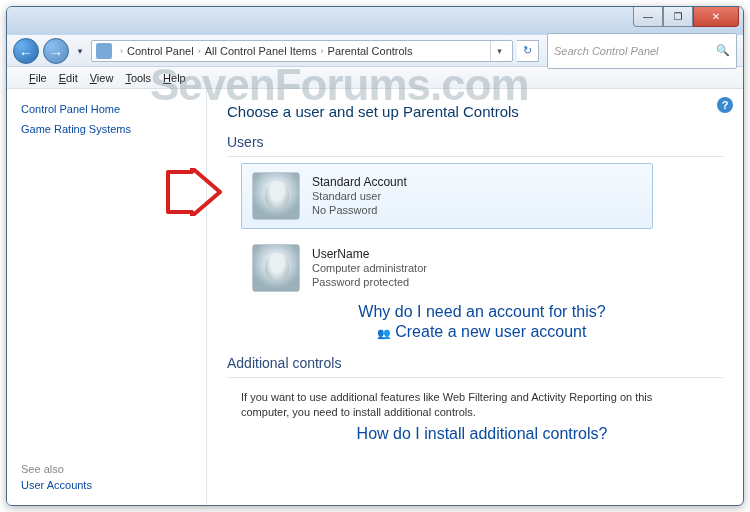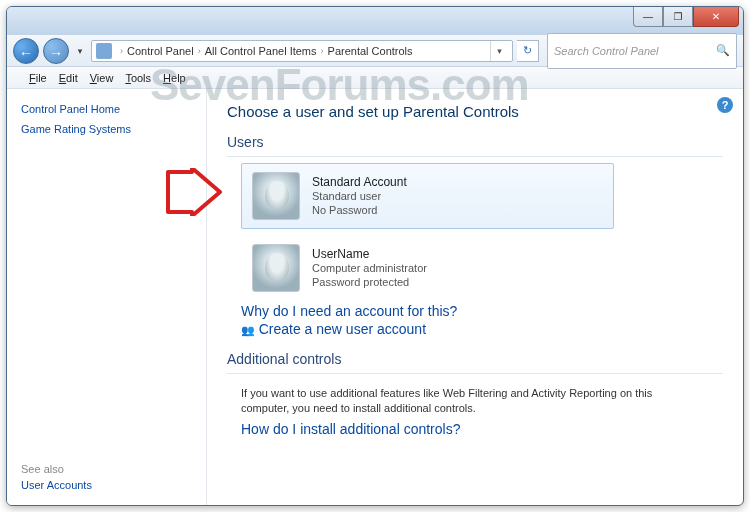--- a/index.html
+++ b/index.html
@@ -30,28 +30,28 @@
 .body { display: flex; height: calc(100% - 82px); }
 .sidebar { width: 200px; background: #fff; border-right: 1px solid #e0e6ec; padding: 10px 14px; display: flex; flex-direction: column; font-size: 11px; }
 .sidebar a { color: #0a4aa0; text-decoration: none; display: block; margin: 4px 0; }
 .sidebar .spacer { flex: 1; }
 .sidebar .seealso { color: #888; font-size: 11px; margin-top: 8px; }
 
 .content { flex: 1; padding: 14px 20px 10px 20px; font-size: 11px; color: #333; position: relative; overflow: hidden; }
 .content h1 { font-size: 15px; font-weight: normal; color: #0a3a6a; margin-bottom: 4px; }
 .content .toplink { color: #0a4aa0; text-decoration: underline; font-size: 11px; }
 .section-label { color: #2a4a7a; font-size: 14px; margin-top: 14px; border-bottom: 1px solid #dfe6ee; padding-bottom: 6px; }
-.user-card { display: flex; align-items: center; gap: 12px; padding: 8px 10px; margin: 6px 0 2px 14px; width: 373px; border: 1px solid transparent; border-radius: 2px; }
+.user-card { display: flex; align-items: center; gap: 12px; padding: 8px 10px; margin: 6px 0 2px 14px; width: 412px; border: 1px solid transparent; border-radius: 2px; }
 .user-card.sel { border: 1px solid #a8c8e8; background: linear-gradient(#f4faff,#e8f2fc); }
 .avatar { width: 48px; height: 48px; border: 1px solid #c0c8d0; border-radius: 3px; background: radial-gradient(circle at 50% 40%, #d8e4ea 30%, #9ab0ba 70%); position:relative;}
 .avatar::after{content:"";position:absolute;left:12px;top:8px;width:24px;height:28px;background:radial-gradient(ellipse at 50% 30%,#e8f0f2 40%,#b0c0c4 80%);border-radius:50% 50% 45% 45%;}
 .user-info .uname { font-size: 12px; color: #222; }
 .user-info .uline { font-size: 11px; color: #555; line-height: 1.3; }
 .note { margin: 12px 0 4px 14px; font-size: 11px; color: #333; line-height: 1.4; max-width: 420px;}
-.link { color: #0a4aa0; text-decoration: none; display: block; margin: 2px 0 2px 14px; font-size: 14px; }
+.link { color: #0a4aa0; text-decoration: none; display: block; margin: 2px 0 2px 14px; font-size: 16px; text-align: center; }
 .link.icon::before { content: "👥"; font-size: 11px; margin-right: 4px; }
 .help-icon { position: absolute; top: 8px; right: 10px; width: 16px; height: 16px; border-radius: 50%; background: #3a8ad0; color: #fff; font-size: 11px; display: flex; align-items: center; justify-content: center; font-weight:bold;}
 
 .watermark { position: absolute; top: 60px; left: 150px; font-size: 44px; font-weight: bold; color: rgba(120,140,150,.35); font-family: Arial, sans-serif; pointer-events: none; letter-spacing: -1px; z-index: 50;}
 .arrow { position: absolute; left: 164px; top: 168px; z-index: 40; }
 
 .addr-drop{width:18px;display:flex;align-items:center;justify-content:center;font-size:9px;color:#555;border-left:1px solid #d0d8e0;height:20px;}
 </style>
 </head>
 <body>

